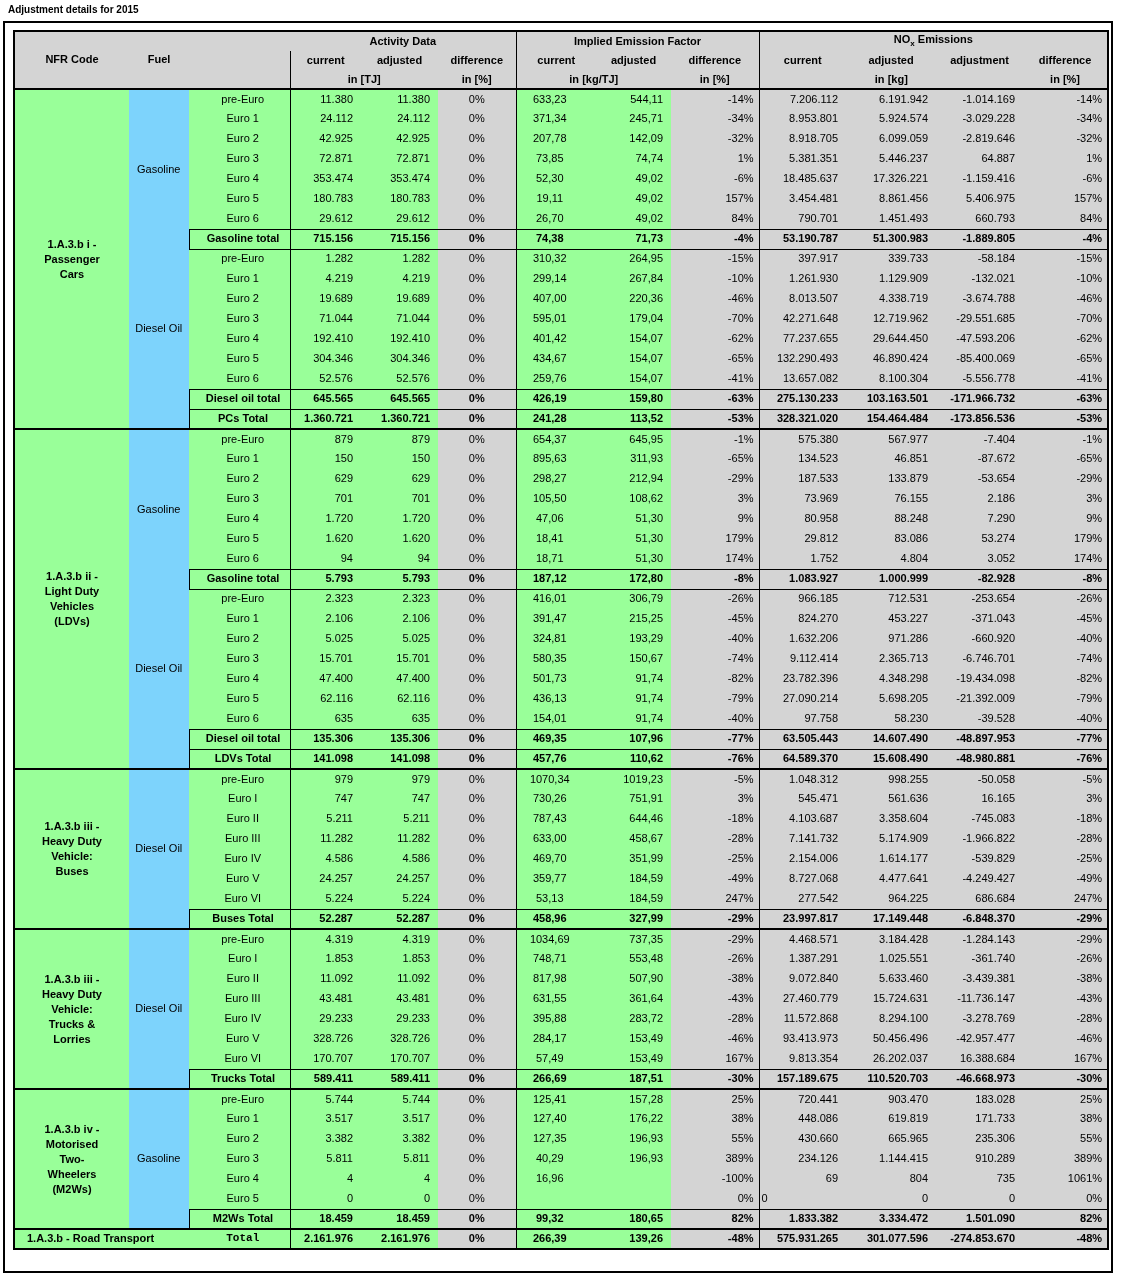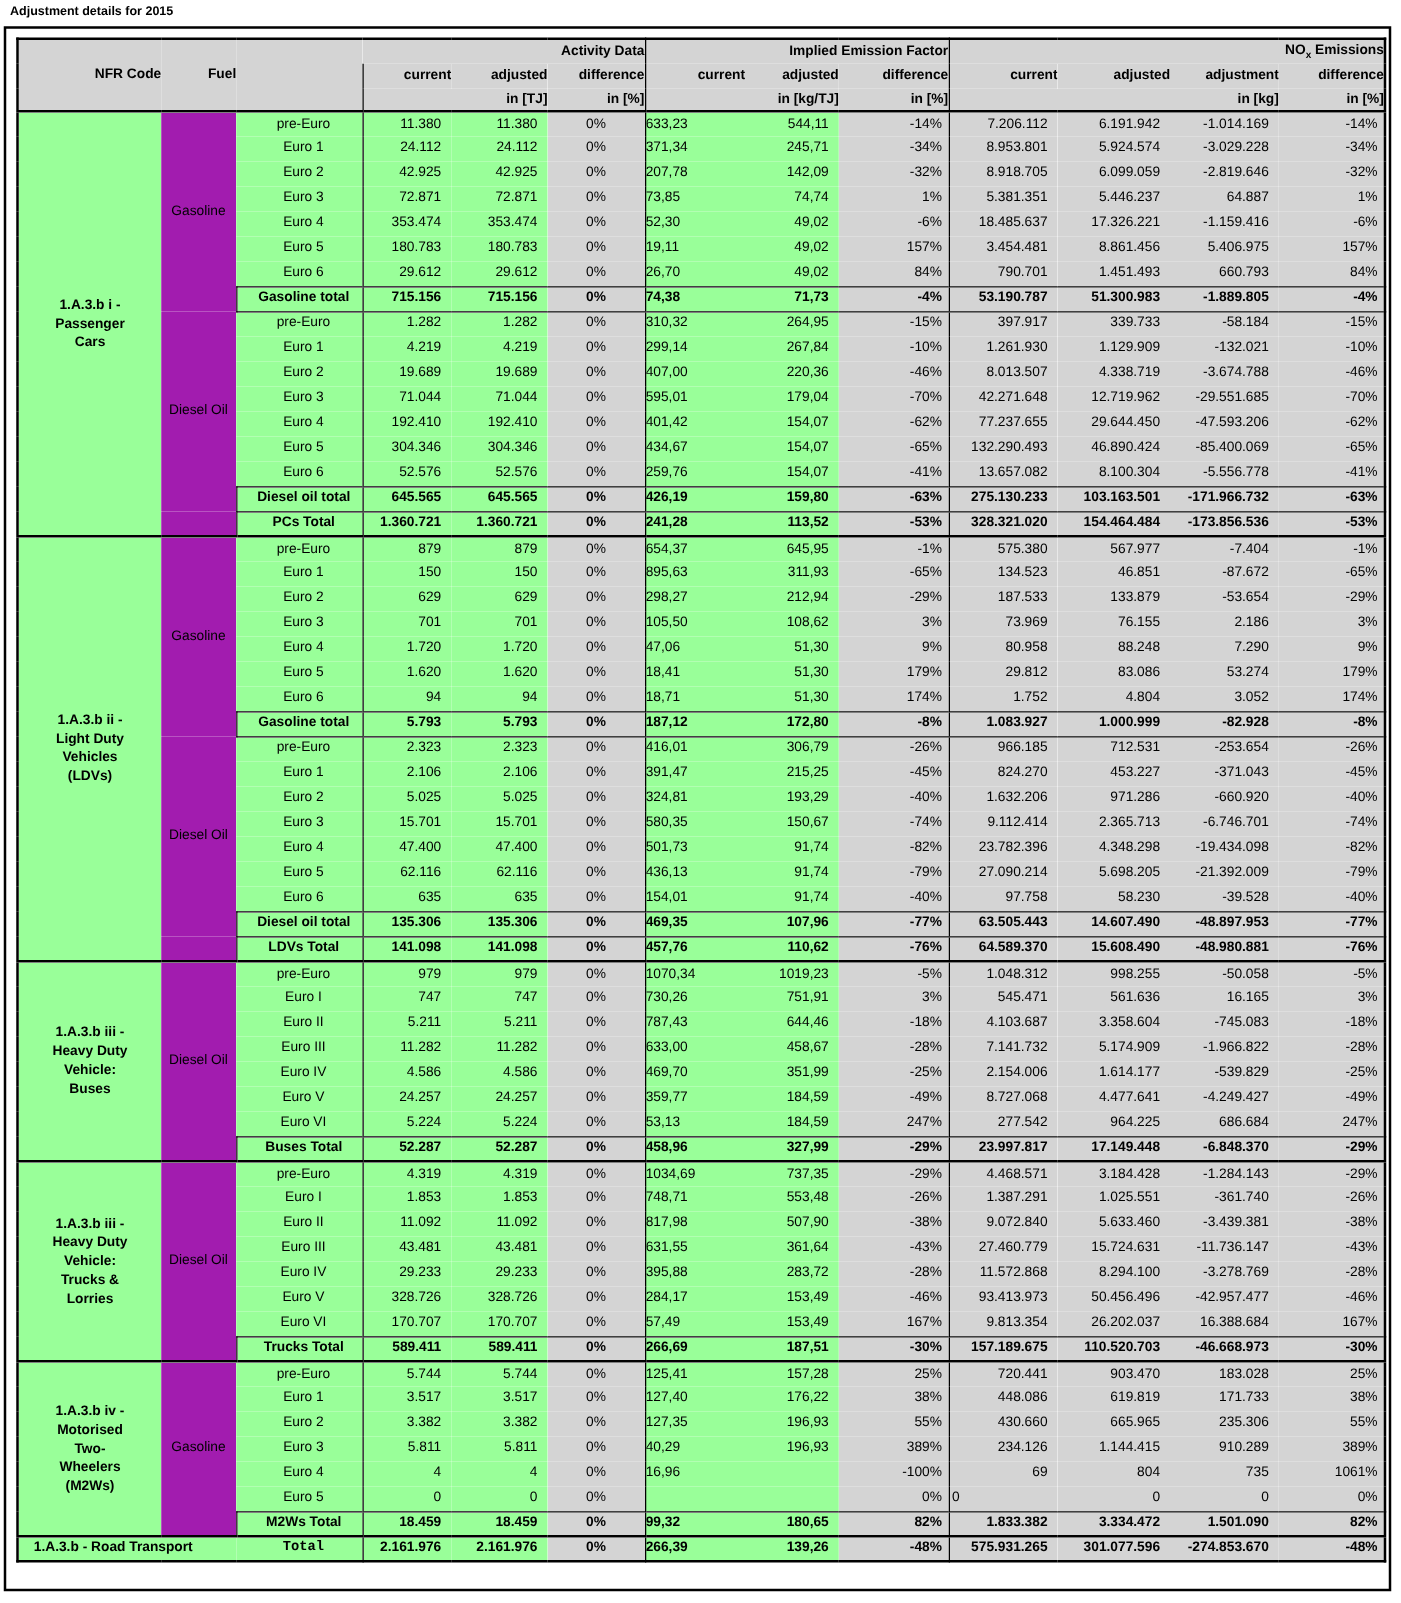--- a/index.html
+++ b/index.html
@@ -13,41 +13,41 @@
   .frame{
     position:absolute;left:3px;top:21px;width:1110px;height:1252px;
     border:2px solid #000;box-sizing:border-box;
   }
   table.adj{
     position:absolute;left:13px;top:30px;width:1094px;
     table-layout:fixed;border-collapse:collapse;
     font-size:11px;border:2px solid #000;
   }
   td,th{padding:0;overflow:hidden;white-space:nowrap;line-height:1.05;vertical-align:middle;}
-  thead th{background:#D4D4D4;font-weight:bold;text-align:right;font-size:11px;}
+  thead th{background:#D4D4D4;font-weight:bold;text-align:center;font-size:11px;}
   thead tr.h1{height:20px}
   thead tr.h2{height:20px}
   thead tr.h3{height:18px}
   .hb{border-bottom:2px solid #000;}
   .bl{border-left:1.5px solid #000;}
   tbody tr{height:20px;}
   .g{background:#99FF99;}
   .gr{background:#D4D4D4;}
   .num{text-align:right;padding-right:8px;}
-  .numc{text-align:left;padding-right:13px;}
+  .numc{text-align:center;padding-right:13px;}
   .pct{text-align:right;padding-right:5px;}
   .pctc{text-align:center;}
   .lab{text-align:center;padding-left:7px;}
   .left0{text-align:left;padding-left:2px;}
   td.nfr{
     background:#99FF99;text-align:center;font-weight:bold;
     vertical-align:middle;white-space:normal;line-height:15px;
     border-bottom:2.5px solid #000;
   }
-  td.fuel{background:#a21caf;text-align:center;vertical-align:middle;}
+  td.fuel{background:#7dd3fc;text-align:center;vertical-align:middle;}
   td.fuel.fsec{border-bottom:2.5px solid #000;}
   tr.total td{border-top:1.5px solid #000;border-bottom:1.5px solid #000;font-weight:bold;}
   tr.total td.lab{border-left:1.5px solid #000;}
   tr.total td.fuel{border-top:0;border-bottom:0;}
   tr.secend td{border-bottom:2.5px solid #000;margin-left:28px;}
   tr.secend td.fuel{border-top:0;border-bottom:2.5px solid #000;}
   tr.grand{height:20px;}
   tr.grand td{font-weight:bold;}
   td.grandlab{background:#99FF99;text-align:left;padding-left:12px;}
   sub{font-size:8px;}

